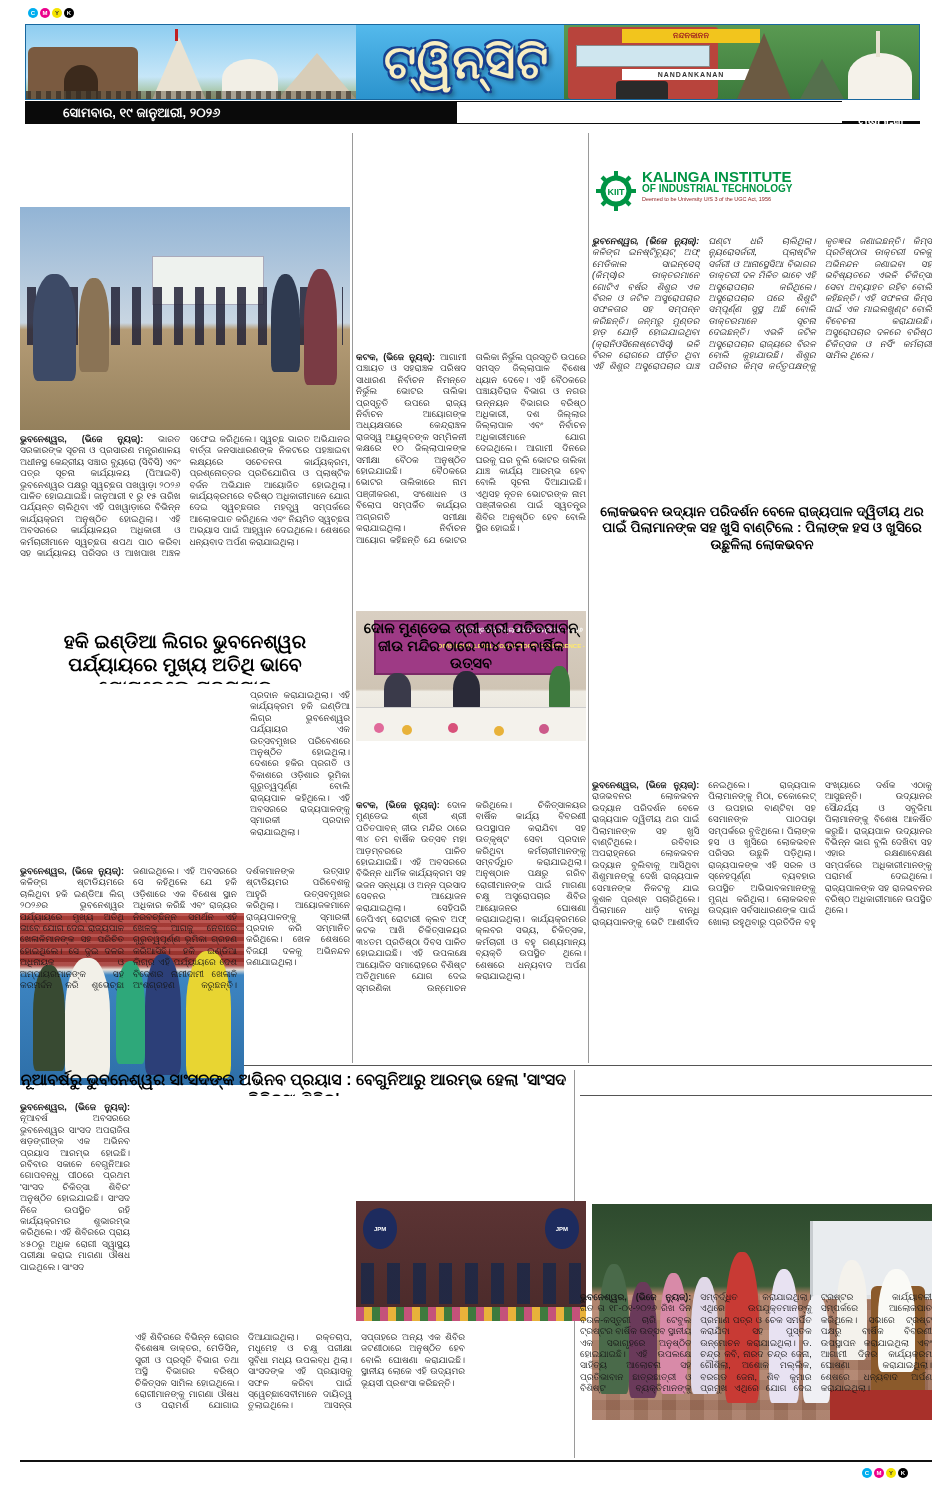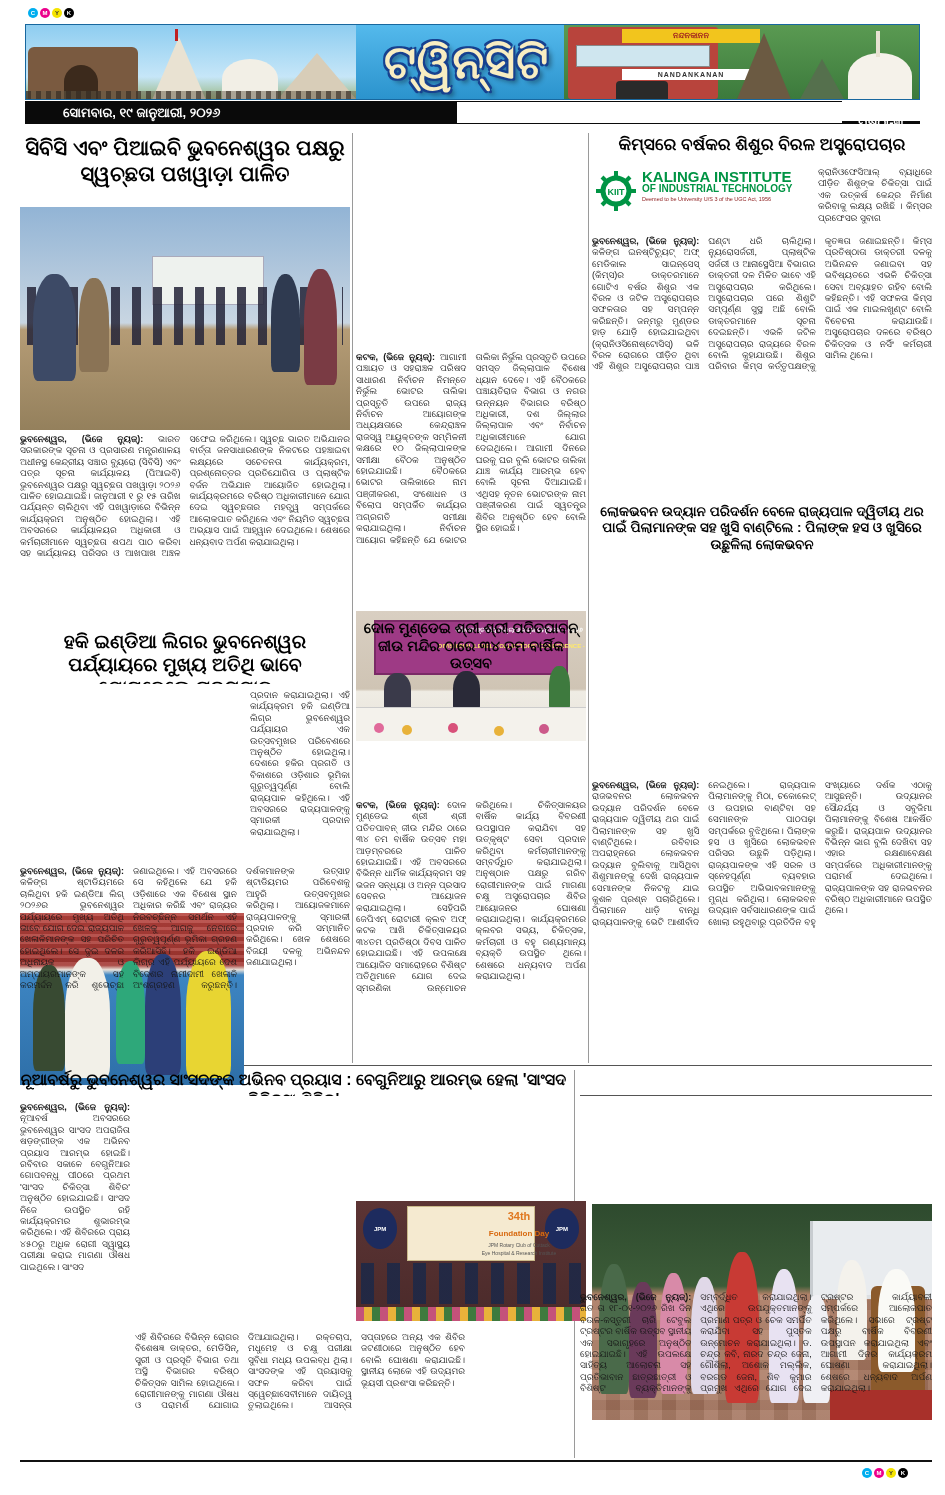--- a/index.html
+++ b/index.html
@@ -87,21 +87,20 @@
       <span>ପୃଷ୍ଠା-୩</span>
     </div>
   </div>
 
   <div class="abs vrule" style="left:352px;top:133px;height:930px;"></div>
   <div class="abs vrule" style="left:588px;top:133px;height:930px;"></div>
   <div class="abs hrule" style="left:20px;top:1065px;width:912px;"></div>
   <div class="abs vrule" style="left:574px;top:1070px;height:388px;"></div>
   <div class="abs" style="left:20px;top:1460px;width:912px;height:2px;background:#111;"></div>
 
-  <div class="abs headline" style="left:20px;top:135px;width:330px;height:70px;font-size:21px;">ସିବିସି ଏବଂ ପିଆଇବି ଭୁବନେଶ୍ୱର ପକ୍ଷରୁ ସ୍ୱଚ୍ଛତା ପଖୱାଡ଼ା ପାଳିତ</div>
   <div class="abs photo" style="left:20px;top:207px;width:330px;height:223px;background:linear-gradient(180deg,#92b4d5 0%,#c9d6e2 52%,#b59c76 55%,#94805c 100%);">
     <div class="abs" style="left:40%;top:22%;width:34%;height:22%;background:#eef2ee;border:1px solid #aab;"></div>
     <div class="figs" style="left:2%;top:36%;width:96%;height:26%;"></div>
     <div class="blob" style="left:4%;top:30%;width:13%;height:48%;background:#3d4a66;"></div>
     <div class="blob" style="left:18%;top:32%;width:9%;height:42%;background:#8a7355;"></div>
     <div class="blob" style="left:76%;top:30%;width:9%;height:44%;background:#2f3a50;"></div>
     <div class="blob" style="left:86%;top:28%;width:10%;height:52%;background:#7a3b44;"></div>
   </div>
   <div class="abs body-text cols-2" style="left:20px;top:434px;width:330px;height:194px;">
     <span class="byline">ଭୁବନେଶ୍ୱର, (ଭିଜେ ନ୍ୟୁଜ୍):</span>
@@ -136,35 +135,28 @@
   </div>
   <div class="abs body-text cols-2" style="left:356px;top:352px;width:230px;height:262px;">
     <span class="byline">କଟକ, (ଭିଜେ ନ୍ୟୁଜ୍):</span>
     <span>ଆଗାମୀ ପଞ୍ଚାୟତ ଓ ସହରାଞ୍ଚଳ ପରିଷଦ ସାଧାରଣ ନିର୍ବାଚନ ନିମନ୍ତେ ନିର୍ଭୁଲ ଭୋଟର ତାଲିକା ପ୍ରସ୍ତୁତି ଉପରେ ରାଜ୍ୟ ନିର୍ବାଚନ ଆୟୋଗଙ୍କ ଅଧ୍ୟକ୍ଷତାରେ କେନ୍ଦ୍ରାଞ୍ଚଳ ରାଜସ୍ୱ ଆୟୁକ୍ତଙ୍କ ସମ୍ମିଳନୀ କକ୍ଷରେ ୧୦ ଜିଲ୍ଲାପାଳଙ୍କ ସମୀକ୍ଷା ବୈଠକ ଅନୁଷ୍ଠିତ ହୋଇଯାଇଛି। ବୈଠକରେ ଭୋଟର ତାଲିକାରେ ନାମ ପଞ୍ଜୀକରଣ, ସଂଶୋଧନ ଓ ବିଲୋପ ସମ୍ପର୍କିତ କାର୍ଯ୍ୟର ଅଗ୍ରଗତି ସମୀକ୍ଷା କରାଯାଇଥିଲା। ନିର୍ବାଚନ ଆୟୋଗ କହିଛନ୍ତି ଯେ ଭୋଟର ତାଲିକା ନିର୍ଭୁଲ ପ୍ରସ୍ତୁତି ଉପରେ ସମସ୍ତ ଜିଲ୍ଲାପାଳ ବିଶେଷ ଧ୍ୟାନ ଦେବେ। ଏହି ବୈଠକରେ ପଞ୍ଚାୟତିରାଜ ବିଭାଗ ଓ ନଗର ଉନ୍ନୟନ ବିଭାଗର ବରିଷ୍ଠ ଅଧିକାରୀ, ଦଶ ଜିଲ୍ଲାର ଜିଲ୍ଲାପାଳ ଏବଂ ନିର୍ବାଚନ ଅଧିକାରୀମାନେ ଯୋଗ ଦେଇଥିଲେ। ଆଗାମୀ ଦିନରେ ଘରକୁ ଘର ବୁଲି ଭୋଟର ତାଲିକା ଯାଞ୍ଚ କାର୍ଯ୍ୟ ଆରମ୍ଭ ହେବ ବୋଲି ସୂଚନା ଦିଆଯାଇଛି। ଏଥିସହ ନୂତନ ଭୋଟରଙ୍କ ନାମ ପଞ୍ଜୀକରଣ ପାଇଁ ସ୍ୱତନ୍ତ୍ର ଶିବିର ଅନୁଷ୍ଠିତ ହେବ ବୋଲି ସ୍ଥିର ହୋଇଛି।</span>
   </div>
 
   <div class="abs headline" style="left:356px;top:620px;width:230px;height:50px;font-size:14.5px;">ଦୋଳ ମୁଣ୍ଡେଇ ଶ୍ରୀ ଶ୍ରୀ ପତିତପାବନ୍ ଜୀଉ ମନ୍ଦିର ଠାରେ ୩୪ ତମ ବାର୍ଷିକ ଉତ୍ସବ</div>
   <div class="abs photo" style="left:356px;top:676px;width:230px;height:120px;background:linear-gradient(180deg,#5c3434 0%,#4a2a2a 100%);">
     <div class="abs" style="left:3%;top:6%;width:15%;height:34%;border-radius:50%;background:#1d2b5e;color:#fff;font-size:6px;font-weight:700;display:flex;align-items:center;justify-content:center;">JPM</div>
     <div class="abs" style="right:3%;top:6%;width:15%;height:34%;border-radius:50%;background:#1d2b5e;color:#fff;font-size:6px;font-weight:700;display:flex;align-items:center;justify-content:center;">JPM</div>
-    <div class="abs" style="left:22%;top:4%;width:56%;height:46%;background:#f5ead0;border:1px solid #c9b98a;">
-      <div class="tiny-center" style="left:0;top:6%;width:100%;height:16px;color:#e07820;font-size:11px;font-weight:700;">34th</div>
-      <div class="tiny-center" style="left:0;top:42%;width:100%;height:11px;color:#d86a10;font-size:8px;font-weight:700;">Foundation Day</div>
-      <div class="tiny-center" style="left:0;top:66%;width:100%;height:8px;color:#555;font-size:5px;">JPM Rotary Club of Cuttack</div>
-      <div class="tiny-center" style="left:0;top:82%;width:100%;height:8px;color:#555;font-size:5px;">Eye Hospital &amp; Research Institute</div>
-    </div>
     <div class="figs" style="left:2%;top:52%;width:96%;height:34%;background:repeating-linear-gradient(90deg,rgba(30,40,70,.9) 0 13px,rgba(30,40,70,0) 13px 26px);"></div>
     <div class="abs" style="left:0;bottom:0;width:100%;height:12%;background:repeating-linear-gradient(90deg,#c4527a 0 8px,#e8b23a 8px 16px,#3e7a3e 16px 24px);"></div>
   </div>
   <div class="abs body-text cols-2" style="left:356px;top:800px;width:230px;height:262px;">
     <span class="byline">କଟକ, (ଭିଜେ ନ୍ୟୁଜ୍):</span>
     <span>ଦୋଳ ମୁଣ୍ଡେଇ ଶ୍ରୀ ଶ୍ରୀ ପତିତପାବନ୍ ଜୀଉ ମନ୍ଦିର ଠାରେ ୩୪ ତମ ବାର୍ଷିକ ଉତ୍ସବ ମହା ଆଡ଼ମ୍ବରରେ ପାଳିତ ହୋଇଯାଇଛି। ଏହି ଅବସରରେ ବିଭିନ୍ନ ଧାର୍ମିକ କାର୍ଯ୍ୟକ୍ରମ ସହ ଭଜନ ସନ୍ଧ୍ୟା ଓ ଅନ୍ନ ପ୍ରସାଦ ସେବନର ଆୟୋଜନ କରାଯାଇଥିଲା। ସେହିପରି ଜେପିଏମ୍ ରୋଟାରୀ କ୍ଲବ ଅଫ୍ କଟକ ଆଖି ଚିକିତ୍ସାଳୟର ୩୪ତମ ପ୍ରତିଷ୍ଠା ଦିବସ ପାଳିତ ହୋଇଯାଇଛି। ଏହି ଉପଲକ୍ଷେ ଆୟୋଜିତ ସମାରୋହରେ ବିଶିଷ୍ଟ ଅତିଥିମାନେ ଯୋଗ ଦେଇ ସ୍ମରଣିକା ଉନ୍ମୋଚନ କରିଥିଲେ। ଚିକିତ୍ସାଳୟର ବାର୍ଷିକ କାର୍ଯ୍ୟ ବିବରଣୀ ଉପସ୍ଥାପନ କରାଯିବା ସହ ଉତ୍କୃଷ୍ଟ ସେବା ପ୍ରଦାନ କରିଥିବା କର୍ମଚାରୀମାନଙ୍କୁ ସମ୍ବର୍ଦ୍ଧିତ କରାଯାଇଥିଲା। ଅନୁଷ୍ଠାନ ପକ୍ଷରୁ ଗରିବ ରୋଗୀମାନଙ୍କ ପାଇଁ ମାଗଣା ଚକ୍ଷୁ ଅସ୍ତ୍ରୋପଚାର ଶିବିର ଆୟୋଜନର ଘୋଷଣା କରାଯାଇଥିଲା। କାର୍ଯ୍ୟକ୍ରମରେ କ୍ଲବର ସଭ୍ୟ, ଚିକିତ୍ସକ, କର୍ମଚାରୀ ଓ ବହୁ ଗଣ୍ୟମାନ୍ୟ ବ୍ୟକ୍ତି ଉପସ୍ଥିତ ଥିଲେ। ଶେଷରେ ଧନ୍ୟବାଦ ଅର୍ପଣ କରାଯାଇଥିଲା।</span>
   </div>
 
-  <div class="abs headline" style="left:592px;top:135px;width:340px;height:28px;font-size:17px;">କିମ୍ସରେ ବର୍ଷକର ଶିଶୁର ବିରଳ ଅସ୍ତ୍ରୋପଚାର</div>
   <div id="kiit-block" class="abs" style="left:592px;top:167px;width:220px;height:62px;padding:2px;">
     <svg width="44" height="44" viewBox="0 0 44 44">
       <circle cx="22" cy="22" r="13" fill="none" stroke="#009444" stroke-width="5"></circle>
       <g stroke="#009444" stroke-width="4">
         <line x1="22" y1="2" x2="22" y2="9"></line>
           <line x1="22" y1="35" x2="22" y2="42"></line>
         <line x1="2" y1="22" x2="9" y2="22"></line>
           <line x1="35" y1="22" x2="42" y2="22"></line>
         <line x1="8" y1="8" x2="13" y2="13"></line>
           <line x1="31" y1="31" x2="36" y2="36"></line>
@@ -172,22 +164,21 @@
           <line x1="31" y1="13" x2="36" y2="8"></line>
       </g>
       <text x="22" y="26" font-size="9" fill="#009444" text-anchor="middle" font-weight="bold">KIIT</text>
     </svg>
     <div style="padding-left:4px;">
       <div class="kiit-green" style="font-size:15px;">KALINGA INSTITUTE</div>
       <div class="kiit-green" style="font-size:10px;">OF INDUSTRIAL TECHNOLOGY</div>
       <div class="kiit-tag">Deemed to be University U/S 3 of the UGC Act, 1956</div>
     </div>
   </div>
-  <div class="abs body-text" style="left:818px;top:167px;width:114px;height:64px;">କ୍ରାନିଓଫେସିଆଲ୍ ବ୍ୟାଧିରେ ପୀଡ଼ିତ ଶିଶୁଙ୍କ ଚିକିତ୍ସା ପାଇଁ ଏକ ଉତ୍କର୍ଷ କେନ୍ଦ୍ର ନିର୍ମାଣ କରିବାକୁ ଲକ୍ଷ୍ୟ ରଖିଛି । କିମ୍ସର ପ୍ରଫେସର ସୁବାଗ</div>
-  <div class="abs body-text cols-3" style="left:592px;top:236px;width:340px;height:262px;">
+  <div class="abs body-text cols-3" style="left:592px;top:236px;width:340px;height:262px;font-style:italic;">
     <span class="byline">ଭୁବନେଶ୍ୱର, (ଭିଜେ ନ୍ୟୁଜ୍):</span>
     <span>କଳିଙ୍ଗ ଇନଷ୍ଟିଚ୍ୟୁଟ୍ ଅଫ୍ ମେଡିକାଲ ସାଇନ୍ସେସ୍ (କିମ୍ସ)ର ଡାକ୍ତରମାନେ ଗୋଟିଏ ବର୍ଷର ଶିଶୁର ଏକ ବିରଳ ଓ ଜଟିଳ ଅସ୍ତ୍ରୋପଚାର ସଫଳତାର ସହ ସମ୍ପନ୍ନ କରିଛନ୍ତି। ଜନ୍ମରୁ ମୁଣ୍ଡର ହାଡ଼ ଯୋଡ଼ି ହୋଇଯାଇଥିବା (କ୍ରାନିଓସିନୋଷ୍ଟୋସିସ୍) ଭଳି ବିରଳ ରୋଗରେ ପୀଡ଼ିତ ଥିବା ଏହି ଶିଶୁର ଅସ୍ତ୍ରୋପଚାର ପାଞ୍ଚ ଘଣ୍ଟା ଧରି ଚାଲିଥିଲା। ନ୍ୟୁରୋସର୍ଜରୀ, ପ୍ଲାଷ୍ଟିକ ସର୍ଜରୀ ଓ ଆନାସ୍ଥେସିଆ ବିଭାଗର ଡାକ୍ତରୀ ଦଳ ମିଳିତ ଭାବେ ଏହି ଅସ୍ତ୍ରୋପଚାର କରିଥିଲେ। ଅସ୍ତ୍ରୋପଚାର ପରେ ଶିଶୁଟି ସମ୍ପୂର୍ଣ୍ଣ ସୁସ୍ଥ ଅଛି ବୋଲି ଡାକ୍ତରମାନେ ସୂଚନା ଦେଇଛନ୍ତି। ଏଭଳି ଜଟିଳ ଅସ୍ତ୍ରୋପଚାର ରାଜ୍ୟରେ ବିରଳ ବୋଲି କୁହାଯାଉଛି। ଶିଶୁର ପରିବାର କିମ୍ସ କର୍ତ୍ତୃପକ୍ଷଙ୍କୁ କୃତଜ୍ଞତା ଜଣାଇଛନ୍ତି। କିମ୍ସ ପ୍ରତିଷ୍ଠାତା ଡାକ୍ତରୀ ଦଳକୁ ଅଭିନନ୍ଦନ ଜଣାଇବା ସହ ଭବିଷ୍ୟତରେ ଏଭଳି ଚିକିତ୍ସା ସେବା ଅବ୍ୟାହତ ରହିବ ବୋଲି କହିଛନ୍ତି। ଏହି ସଫଳତା କିମ୍ସ ପାଇଁ ଏକ ମାଇଲଖୁଣ୍ଟ ବୋଲି ବିବେଚନା କରାଯାଉଛି। ଅସ୍ତ୍ରୋପଚାର ଦଳରେ ବରିଷ୍ଠ ଚିକିତ୍ସକ ଓ ନର୍ସିଂ କର୍ମଚାରୀ ସାମିଲ ଥିଲେ।</span>
   </div>
 
   <div class="abs headline" style="left:592px;top:504px;width:340px;height:50px;font-size:13.5px;">ଲୋକଭବନ ଉଦ୍ୟାନ ପରିଦର୍ଶନ ବେଳେ ରାଜ୍ୟପାଳ ଦ୍ୱିତୀୟ ଥର ପାଇଁ ପିଲାମାନଙ୍କ ସହ ଖୁସି ବାଣ୍ଟିଲେ : ପିଲାଙ୍କ ହସ ଓ ଖୁସିରେ ଉଛୁଳିଲା ଲୋକଭବନ</div>
   <div class="abs photo" style="left:592px;top:559px;width:340px;height:216px;background:linear-gradient(180deg,#2e4a2e 0%,#3c5c38 38%,#b5836a 42%,#a3735c 100%);">
     <div class="abs" style="right:0;top:8%;width:36%;height:36%;background:#e9ecef;border-left:3px solid #c8ccd0;"></div>
     <div class="abs" style="left:0;bottom:0;width:100%;height:58%;background:repeating-linear-gradient(90deg,rgba(255,255,255,.07) 0 14px,rgba(0,0,0,.06) 14px 28px),repeating-linear-gradient(0deg,rgba(255,255,255,.06) 0 10px,rgba(0,0,0,.05) 10px 20px);"></div>
     <div class="blob" style="left:2%;top:28%;width:9%;height:60%;background:#4a6a4a;"></div>
     <div class="blob" style="left:11%;top:36%;width:8%;height:54%;background:#6a3a5a;"></div>

